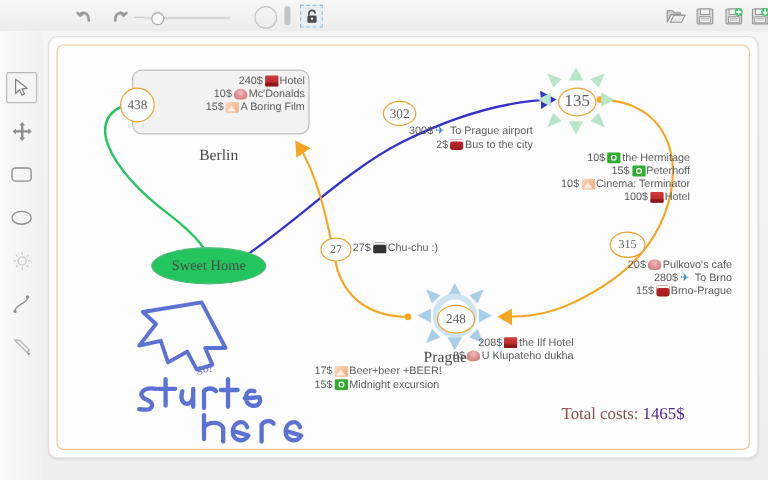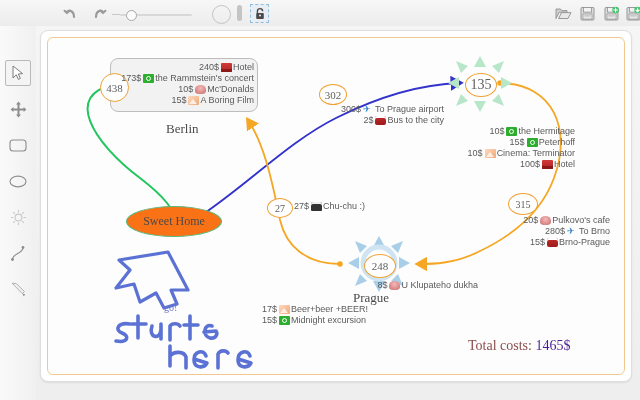--- a/index.html
+++ b/index.html
@@ -82,21 +82,21 @@
     box-shadow:inset 0 2px 0 #ffffff;}
   
   .ico-train{background:#333;border-radius:2px 2px 1px 1px;
     box-shadow:inset 0 2px 0 #f0f0f0;}
 
   
   #berlin-box{position:absolute;background:#f2f2f2;border:1px solid #bdbdbd;
     border-radius:8px;box-sizing:border-box;}
   
   #sweet-home{position:absolute;border:1.3px solid #57b87e;border-radius:50%;
-    background:#f97316;display:flex;align-items:center;justify-content:center;
+    background:#22c55e;display:flex;align-items:center;justify-content:center;
     font-family:"Liberation Serif",serif;font-size:12px;color:#4a4a4a;
     box-sizing:border-box;}
 
   .sun{position:absolute;}
   #total-label{position:absolute;font-family:"Liberation Serif",serif;
     font-size:14px;color:#8d4d4d;}
   #total-value{color:#4c1d95;}
   #go-label{position:absolute;font-family:"Liberation Serif",serif;
     font-size:10px;color:#6a76c8;}
   #start-here{position:absolute;color:#5b72d4;}
@@ -241,25 +241,20 @@
       <circle cx="292" cy="226" r="2.8" fill="#f5a623"></circle>
     </svg>
 
     <div id="berlin-box" style="left:62px;top:20px;width:148px;height:54px"></div>
     <div class="node-ring" style="left:52px;top:35px;width:27px;height:27px;font-size:11px">438</div>
     <div class="cost-list" style="left:80px;top:24px;width:126px">
       <div class="cost-row">
         <span class="cost-amt">240$</span>
         <span class="ico ico-bed"></span>
         <span>Hotel</span>
-      </div>
-      <div class="cost-row">
-        <span class="cost-amt">173$</span>
-        <span class="ico ico-cam"></span>
-        <span>the Rammstein's concert</span>
       </div>
       <div class="cost-row">
         <span class="cost-amt">10$</span>
         <span class="ico ico-food"></span>
         <span>Mc'Donalds</span>
       </div>
       <div class="cost-row">
         <span class="cost-amt">15$</span>
         <span class="ico ico-film"></span>
         <span>A Boring Film</span>
@@ -356,20 +351,25 @@
         <path d="M7 5 l12 5 -7 7 z"></path>
         <path d="M55 5 l-12 5 7 7 z"></path>
         <path d="M7 50 l12 -5 -7 -7 z"></path>
         <path d="M55 50 l-12 -5 7 -7 z"></path>
       </g>
       <circle cx="31" cy="27" r="16" fill="none" stroke="#cfe4f2" stroke-width="5"></circle>
     </svg>
     <div class="node-ring" style="left:316px;top:216px;width:30px;height:22px;font-size:11px">248</div>
     <div class="city-name" style="left:305px;top:252px">Prague</div>
     <div class="cost-list" style="left:250px;top:242px;width:180px">
+      <div class="cost-row">
+        <span class="cost-amt">208$</span>
+        <span class="ico ico-bed"></span>
+        <span>the Ilf Hotel</span>
+      </div>
       <div class="cost-row">
         <span class="cost-amt">8$</span>
         <span class="ico ico-food"></span>
         <span>U Klupateho dukha</span>
       </div>
     </div>
     <div class="cost-list" style="left:214px;top:266px;width:160px">
       <div class="cost-row" style="justify-content:flex-start">
         <span class="cost-amt">17$</span>
         <span class="ico ico-film"></span>

